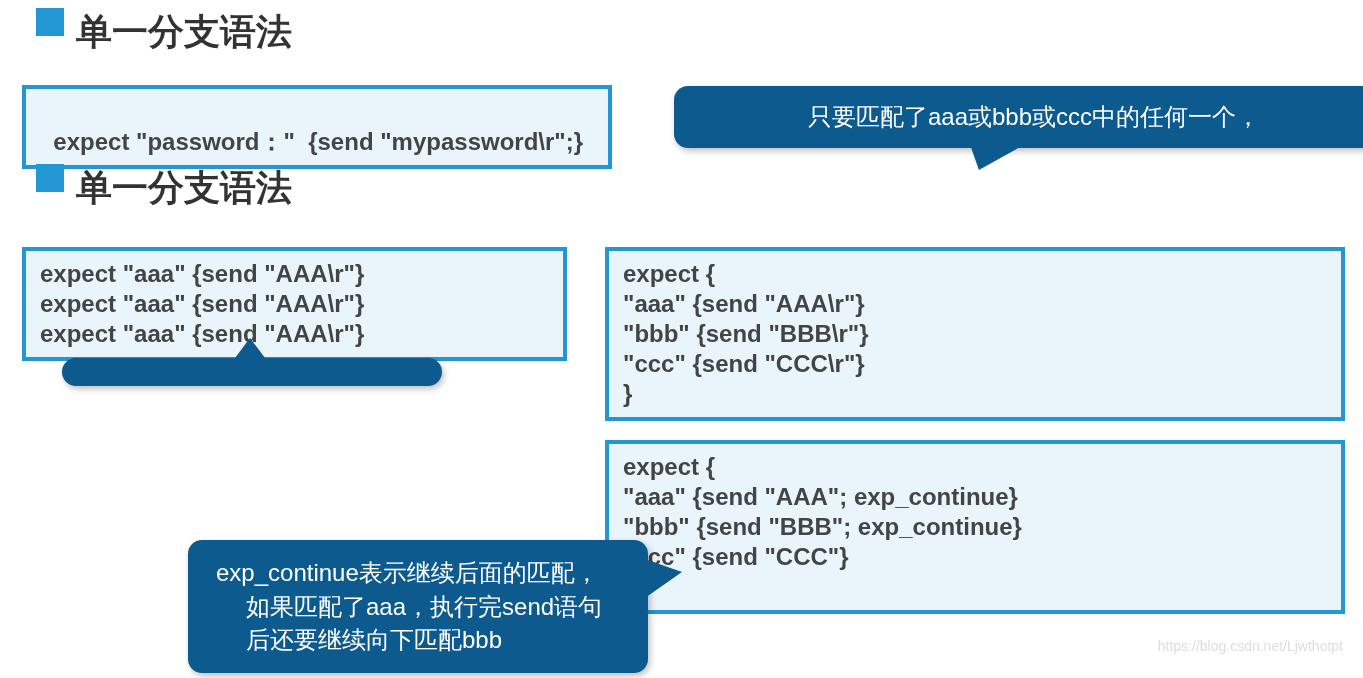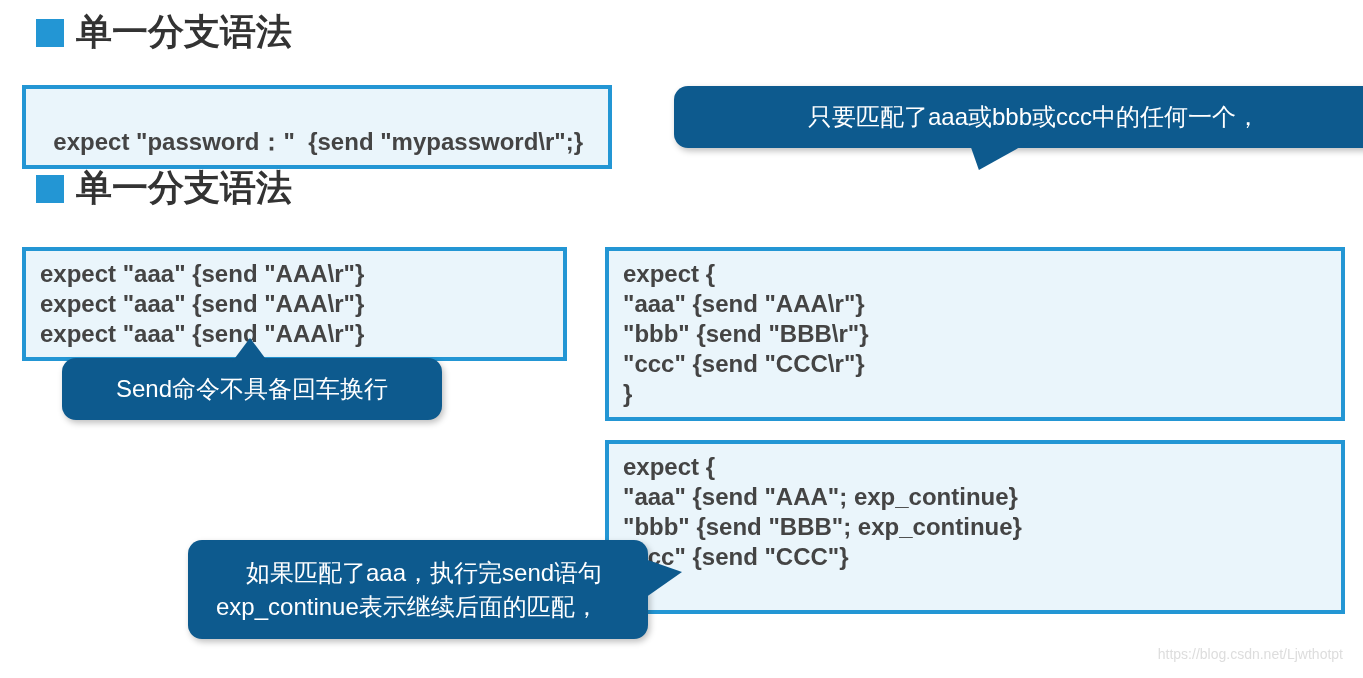--- a/index.html
+++ b/index.html
@@ -6,21 +6,20 @@
     body {
       font-family: "Microsoft YaHei", Arial, sans-serif;
       background: #ffffff;
       width: 1363px;
       height: 678px;
       position: relative;
       padding: 0;
     }
     .heading {
       display: flex;
-      align-items: center;
       margin-left: 18px;
     }
     .bullet-square {
       width: 28px;
       height: 28px;
       background: #2396d4;
       margin-right: 12px;
       flex-shrink: 0;
     }
     .heading-text {
@@ -126,21 +125,21 @@
     }
     .callout3 .pointer {
       top: 18px;
       right: -34px;
       border-top: 14px solid transparent;
       border-bottom: 28px solid transparent;
       border-left: 40px solid #0d5a8e;
     }
     .watermark {
       position: absolute;
-      bottom: 16px;
+      bottom: 24px;
       right: 20px;
       font-size: 14px;
       color: #dddddd;
       font-family: Arial, sans-serif;
     }
   </style>
 </head>
 <body>
 
 <div class="heading heading1">
@@ -161,34 +160,34 @@
   <div class="bullet-square"></div>
   <div class="heading-text">单一分支语法</div>
 </div>
 
 <div class="code-box box2">expect "aaa" {send "AAA\r"}
 expect "aaa" {send "AAA\r"}
 expect "aaa" {send "AAA\r"}</div>
 
 <div class="callout callout2">
   <div class="pointer"></div>
-  <div>Send命令不具备回车换行</div>
 </div>
 
 <div class="code-box box3">expect {
 "aaa" {send "AAA\r"}
 "bbb" {send "BBB\r"}
 "ccc" {send "CCC\r"}
 }</div>
 
 <div class="code-box box4">expect {
 "aaa" {send "AAA"; exp_continue}
 "bbb" {send "BBB"; exp_continue}
 "ccc" {send "CCC"}
 }</div>
 
 <div class="callout callout3">
+  <div>exp_continue表示继续后面的匹配，</div>
   <div style="padding-left:30px">如果匹配了aaa，执行完send语句</div>
-  <div>exp_continue表示继续后面的匹配，</div>
+  <div style="padding-left:30px">后还要继续向下匹配bbb</div>
   <div class="pointer"></div>
 </div>
 
 <div class="watermark">https://blog.csdn.net/Ljwthotpt</div>
 
 </body></html>

